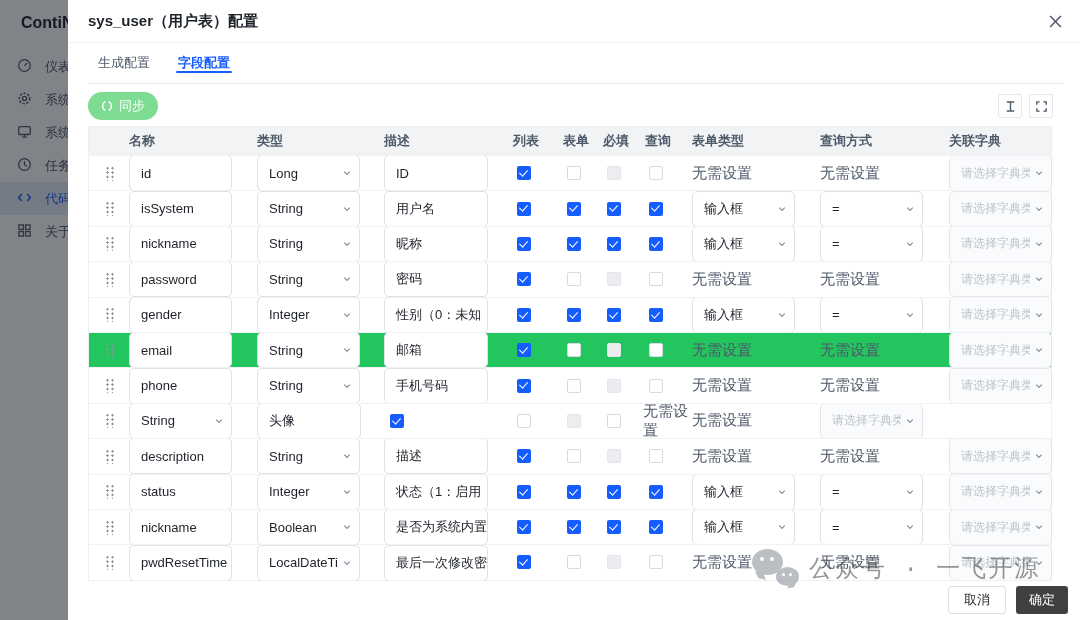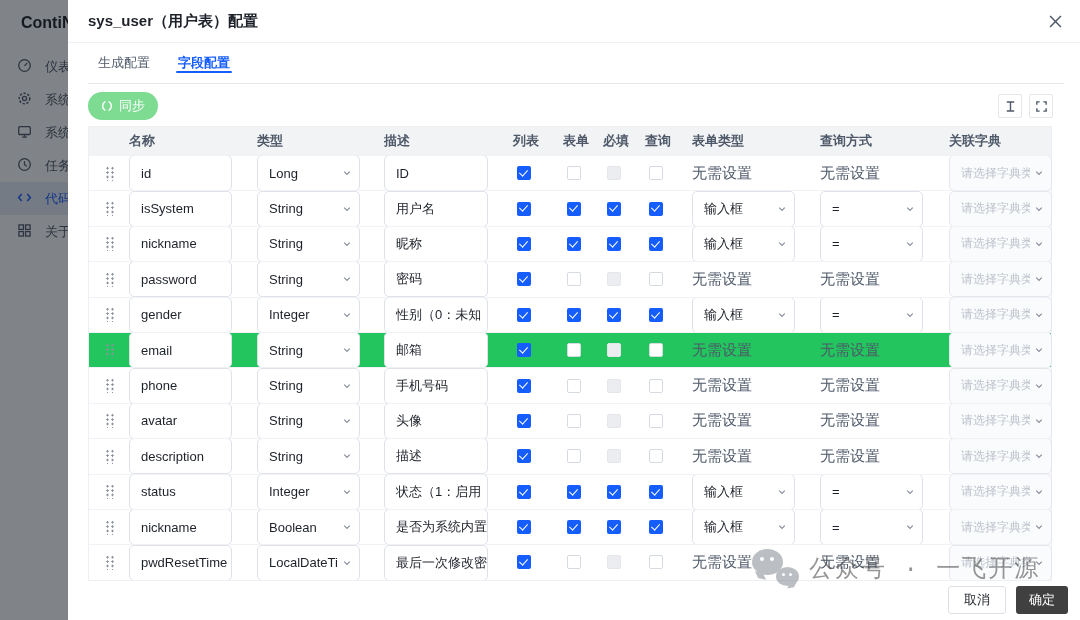--- a/index.html
+++ b/index.html
@@ -547,23 +547,20 @@
                 <path d="M2.2 3.6 L5 6.5 L7.8 3.6" fill="none" stroke="#878e9b" stroke-width="1.2"></path>
               </svg>
             </div>
           </div>
         </div>
         <div class="trow">
           <div class="cell c-handle">
             <span class="dots"></span>
           </div>
           <div class="cell">
-            <div class="inp w-name">avatar</div>
-          </div>
-          <div class="cell">
             <div class="sel w-type">
               <span>String</span>
               <svg class="chv" width="10" height="10" viewBox="0 0 10 10">
                 <path d="M2.2 3.6 L5 6.5 L7.8 3.6" fill="none" stroke="#878e9b" stroke-width="1.2"></path>
               </svg>
             </div>
           </div>
           <div class="cell">
             <div class="inp w-desc">头像</div>
           </div>

